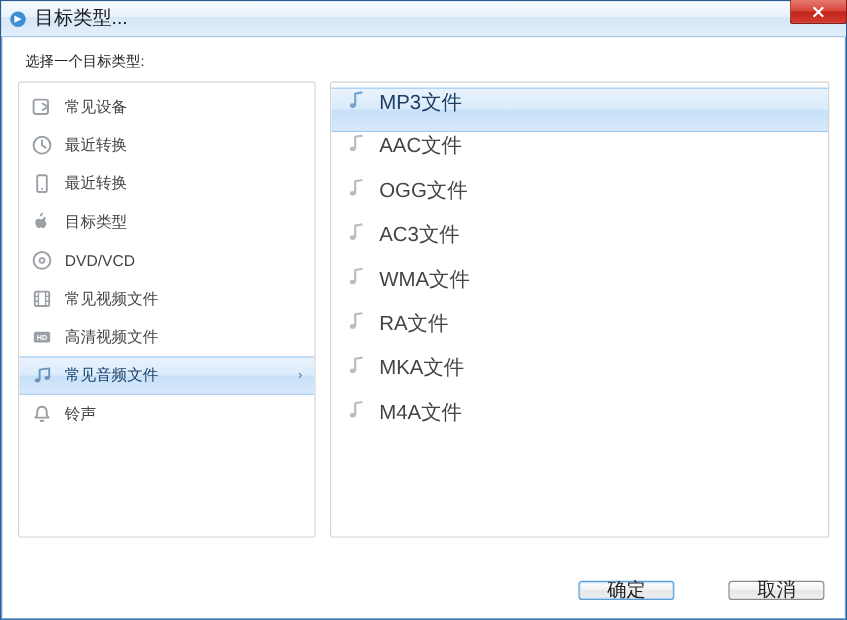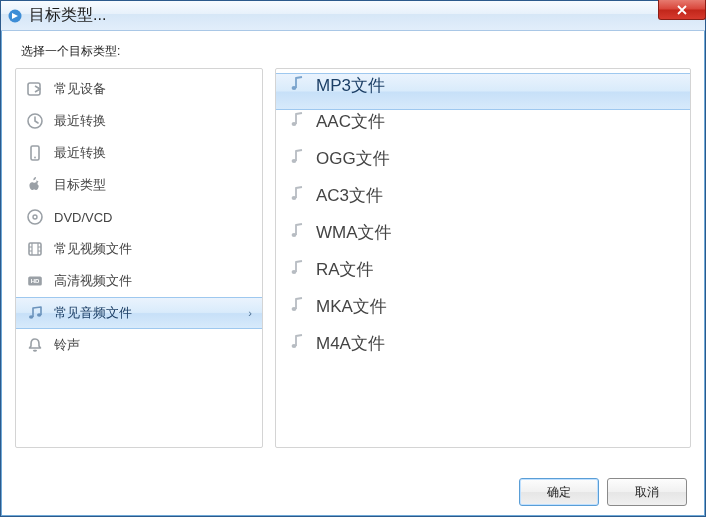--- a/index.html
+++ b/index.html
@@ -86,26 +86,26 @@
     color:#1c3f66;
   }
   .fmt-item.selected .ic { color:#7aa3cc; }
 
   .buttons {
     height:48px;
     display:flex; justify-content:flex-end; align-items:center;
     gap:8px; padding-right:4px;
   }
   .btn {
-    width:80px; height:28px;
-    font-size:12px; color:#222;
+    width:80px; height:16px;
+    font-size:16px; color:#222;
     border:1px solid #8a8a8a;
     border-radius:3px;
     background: linear-gradient(to bottom,#fdfdfd 0%,#f1f1f1 48%,#e6e6e6 52%,#f0f0f0 100%);
-    display:flex; align-items:center; justify-content:center;
+    display:flex; align-items:center; justify-content:center;margin-left:37px;
   }
   .btn.primary {
     border:1px solid #5a9ed6;
     box-shadow: 0 0 0 1px #bfe0ff inset;
   }
 
   svg { display:block; }
 </style>
 </head>
 <body>

